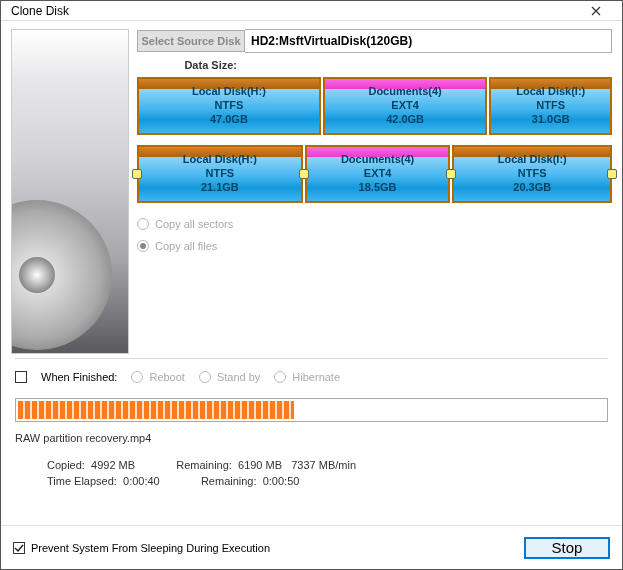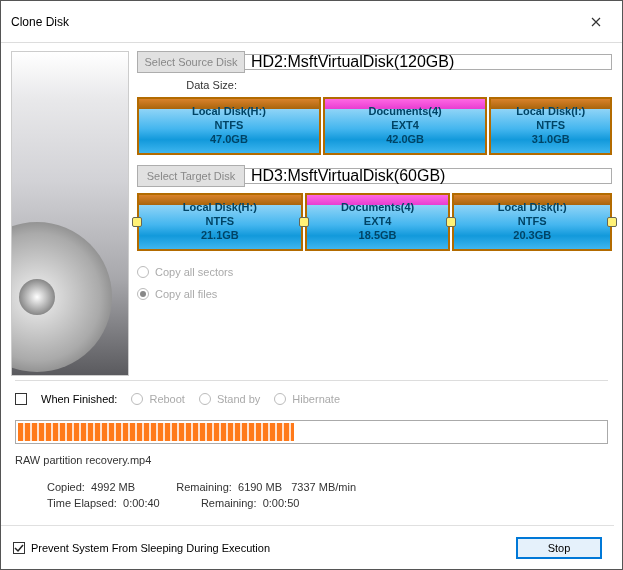--- a/index.html
+++ b/index.html
@@ -8,21 +8,21 @@
     font-family: "Segoe UI", Tahoma, sans-serif;
     font-size: 11px;
     background: #fff;
     width: 623px;
     height: 570px;
     border: 1px solid #555;
     position: relative;
     overflow: hidden;
   }
   .titlebar {
-    height: 42px;
+    height: 20px;
     display: flex;
     align-items: center;
     justify-content: space-between;
     padding: 0 8px 0 10px;
     background: #fff;
     border-bottom: 1px solid #ddd;
   }
   .title { font-size: 12px; }
   .close-btn {
     width: 36px; height: 22px; display: flex; align-items: center; justify-content: center;
@@ -39,29 +39,29 @@
     position: absolute; width: 150px; height: 150px; border-radius: 50%;
     background: radial-gradient(circle, #f0f0f0 0%, #aaa 60%, #555 100%);
     left: -50px; top: 170px;
   }
   .spindle {
     position: absolute; width: 36px; height: 36px; border-radius: 50%;
     background: radial-gradient(circle, #fff 0%, #888 70%);
     left: 7px; top: 227px;
   }
   .right { flex: 1;}
-  .row { display: flex; align-items: center; margin-bottom: 6px; }
+  .row { display: flex; align-items: center; margin-bottom: 6px; font-weight: bold; }
   .btn-gray {
     width: 108px; height: 22px; border: 1px solid #adadad;
     background: #e1e1e1; color: #888; display: flex; align-items: center; justify-content: center;
     font-size: 11px;
   }
   .field {
-    flex: 1; height: 16px; border: 1px solid #adadad; border-left: none;
-    padding: 0 6px; display: flex; align-items: center; font-size: 16px;
+    flex: 1; height: 24px; border: 1px solid #adadad; border-left: none;
+    padding: 0 6px; display: flex; align-items: center; font-size: 12px;
     background: #fff;
   }
   .lbl-right {
     width: 108px; text-align: right; padding-right: 8px; color: #333;
   }
   .disk-bar {
     height: 58px; display: flex; gap: 2px; margin: 6px 0 10px 0;
     position: relative;
   }
   .partition {
@@ -108,29 +108,29 @@
   .progress-outer {
     height: 24px; border: 1px solid #aaa; margin: 12px 0 8px 0;
     padding: 2px; background: #fff;
   }
   .progress-inner {
     height: 100%; width: 47%;
     background: repeating-linear-gradient(90deg,#ff7a1a 0,#ff7a1a 5px,#ffe0cc 5px,#ffe0cc 7px);
   }
   .status-lines { line-height: 1.5; color: #333; margin-bottom: 4px;}
   .footer {
-    position: absolute; bottom: 0; left: 0; right: 8px;
+    position: absolute; bottom: 0; left: 0; right: 0;
     height: 44px; border-top: 1px solid #e0e0e0;
     display: flex; align-items: center; padding: 0 12px;
   }
   .footer .spacer { flex: 1; }
   .btn {
     width: 84px; height: 22px; border: 1px solid #adadad; background: #e1e1e1;
     display: flex; align-items: center; justify-content: center; 
-    font-size: 11px;
+    font-size: 15px;
   }
   .btn.primary { border: 2px solid #0078d7; background: #e5f1fb; width: 86px;}
   .stat-label { display:inline-block;margin-left:32px; }
 </style>
 </head>
 <body>
 
 <div class="titlebar">
   <span class="title">Clone Disk</span>
   <div class="close-btn">
@@ -179,24 +179,20 @@
           <div class="topbar brown"></div>
           <div class="body"></div>
           <div class="txt">
             <div>Local Disk(I:)</div>
             <div>NTFS</div>
             <div>31.0GB</div>
           </div>
         </div>
       </div>
 
-    <div class="row">
-      <div class="btn-gray">Select Target Disk</div>
-      <div class="field">HD3:MsftVirtualDisk(60GB)</div>
-    </div>
 
     <div class="disk-bar" id="target-bar">
         <div class="partition" style="flex: 211 1 0%;">
           <div class="topbar brown"></div>
           <div class="body"></div>
           <div class="txt">
             <div>Local Disk(H:)</div>
             <div>NTFS</div>
             <div>21.1GB</div>
           </div>

